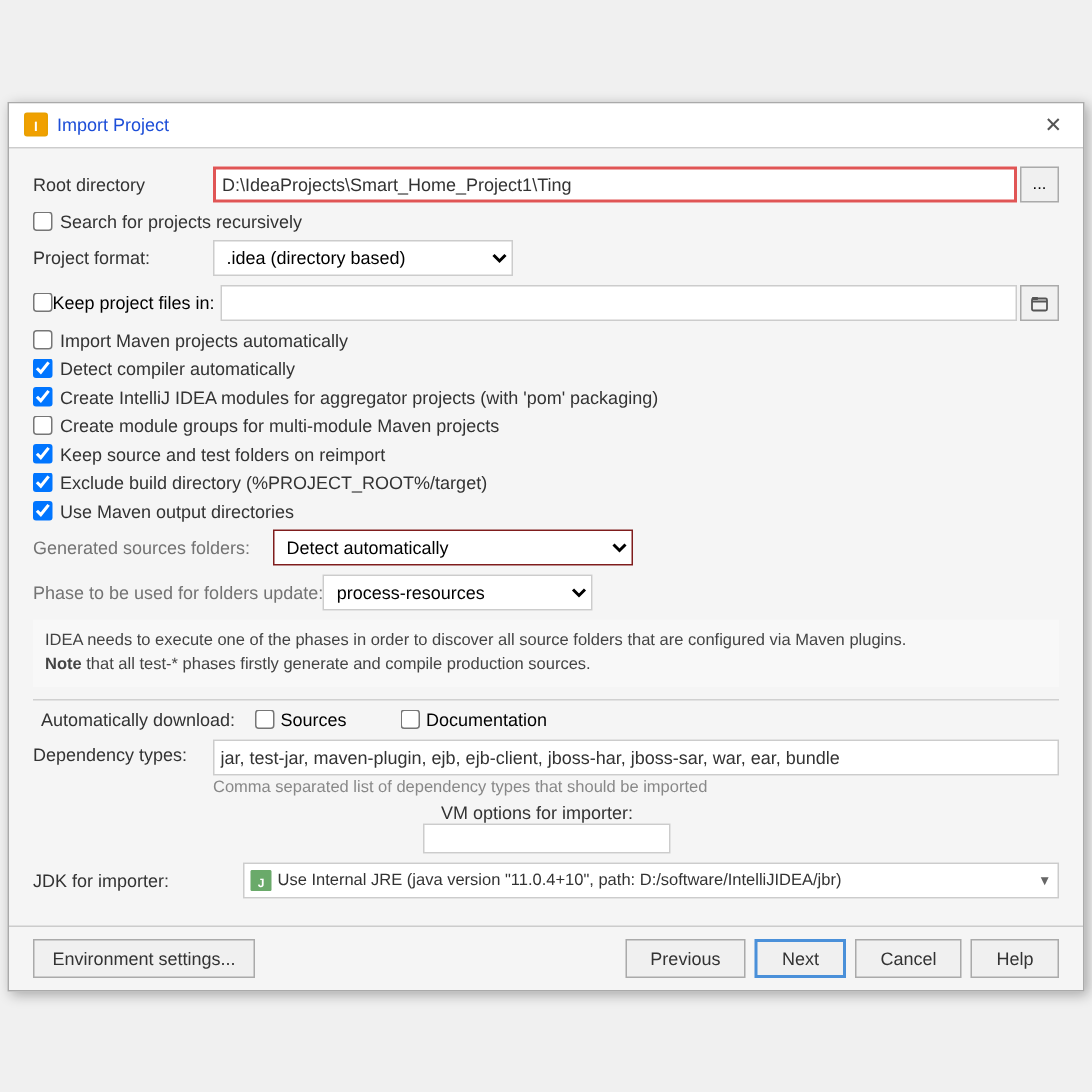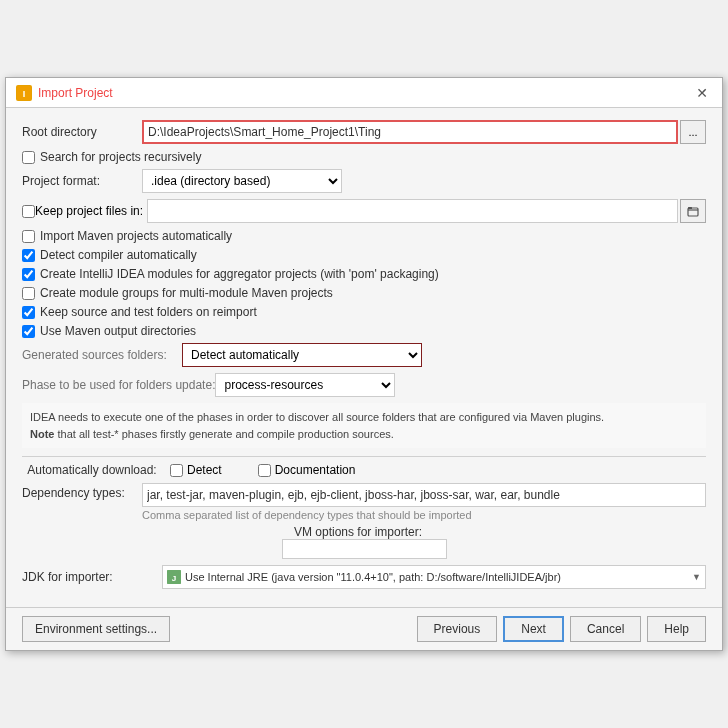--- a/index.html
+++ b/index.html
@@ -43,21 +43,21 @@
       border-radius: 2px;
       display: flex;
       align-items: center;
       justify-content: center;
       font-size: 10px;
       color: white;
       font-weight: bold;
     }
     .title-text {
       font-size: 12px;
-      color: #ef4444;
+      color: #1d4ed8;
     }
     .close-btn {
       cursor: pointer;
       font-size: 14px;
       color: #555;
       background: none;
       border: none;
       padding: 2px 4px;
     }
     .content {
@@ -376,20 +376,24 @@
       </div>
       <div class="checkbox-row">
         <input type="checkbox" id="cb4" style="">
         <label for="cb4">Create module groups for multi-module Maven projects</label>
       </div>
       <div class="checkbox-row">
         <input type="checkbox" id="cb5" checked="" style="">
         <label for="cb5">Keep source and test folders on reimport</label>
       </div>
       <div class="checkbox-row">
+        <input type="checkbox" id="cb6" checked="" style="">
+        <label for="cb6">Exclude build directory (%PROJECT_ROOT%/target)</label>
+      </div>
+      <div class="checkbox-row">
         <input type="checkbox" id="cb7" checked="" style="">
         <label for="cb7">Use Maven output directories</label>
       </div>
     </div>
 
     <div class="dropdown-row">
       <span class="dropdown-label">Generated sources folders:</span>
       <select class="gen-sources-select">
         <option>Detect automatically</option>
         <option>Generated source code</option>
@@ -411,21 +415,21 @@
       <span class="note-bold">Note</span><span> that all test-* phases firstly generate and compile production sources.</span>
     </div>
 
     <hr class="section-divider">
 
     <div class="auto-download-row">
       <span class="auto-download-label">Automatically download:</span>
       <div class="auto-download-checks">
         <label style="display:flex;align-items:center;gap:4px;">
           <input type="checkbox" style="">
-          <span>Detect</span>
+          <span>Sources</span>
         </label>
         <label style="display:flex;align-items:center;gap:4px;padding-left:24px;">
           <input type="checkbox" style="">
           <span>Documentation</span>
         </label>
       </div>
     </div>
 
     <div class="dep-types-row">
       <span class="dep-types-label">Dependency types:</span>

